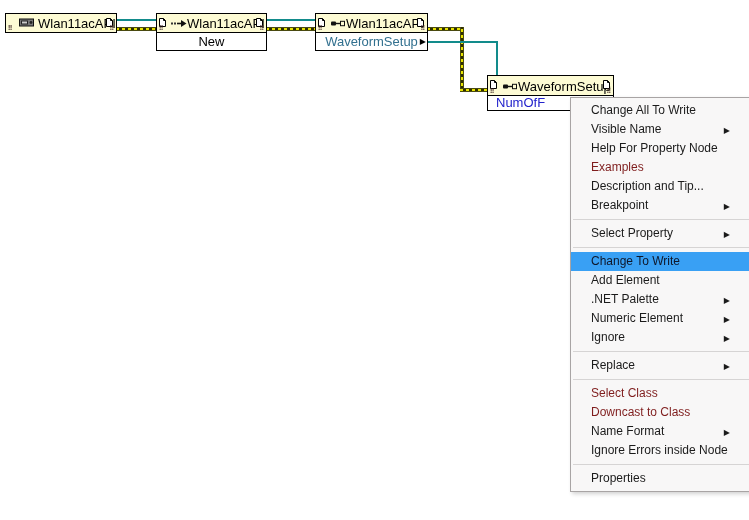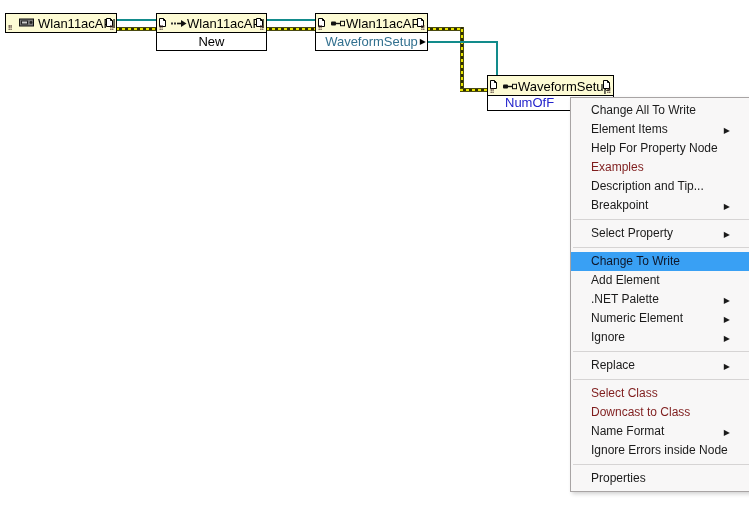--- a/index.html
+++ b/index.html
@@ -173,28 +173,28 @@
     </span>
     <span class="hdr-label">WaveformSetup</span>
     <span class="page-icon pos-tr">
       <svg width="7" height="9" viewBox="0 0 7 9">
           <path d="M0.5 0.5 H4.5 L6.5 2.5 V8.5 H0.5 Z" fill="#fff" stroke="#000"></path>
           <path d="M4.5 0.5 V2.5 H6.5" fill="none" stroke="#000"></path>
         </svg>
     </span>
     <span class="err-glyph pos-br">‼</span>
   </div>
-  <div class="node-row" style="left:487px; top:95px; width:127px; height:16px; line-height:14px; color:#2323cc; text-align:left; padding-left:17px;">
+  <div class="node-row" style="left:487px; top:95px; width:127px; height:16px; line-height:14px; color:#2323cc; text-align:left; padding-left:8px;">
     <span>NumOfF</span>
   </div>
 
   <div class="ctx">
     <div class="menu-item">Change All To Write</div>
     <div class="menu-item">
-      <span>Element Items</span>
+      <span>Visible Name</span>
       <span class="mi-arrow">▶</span>
     </div>
     <div class="menu-item">Help For Property Node</div>
     <div class="menu-item dis">Examples</div>
     <div class="menu-item">Description and Tip...</div>
     <div class="menu-item">
       <span>Breakpoint</span>
       <span class="mi-arrow">▶</span>
     </div>
     <div class="menu-sep"></div>

